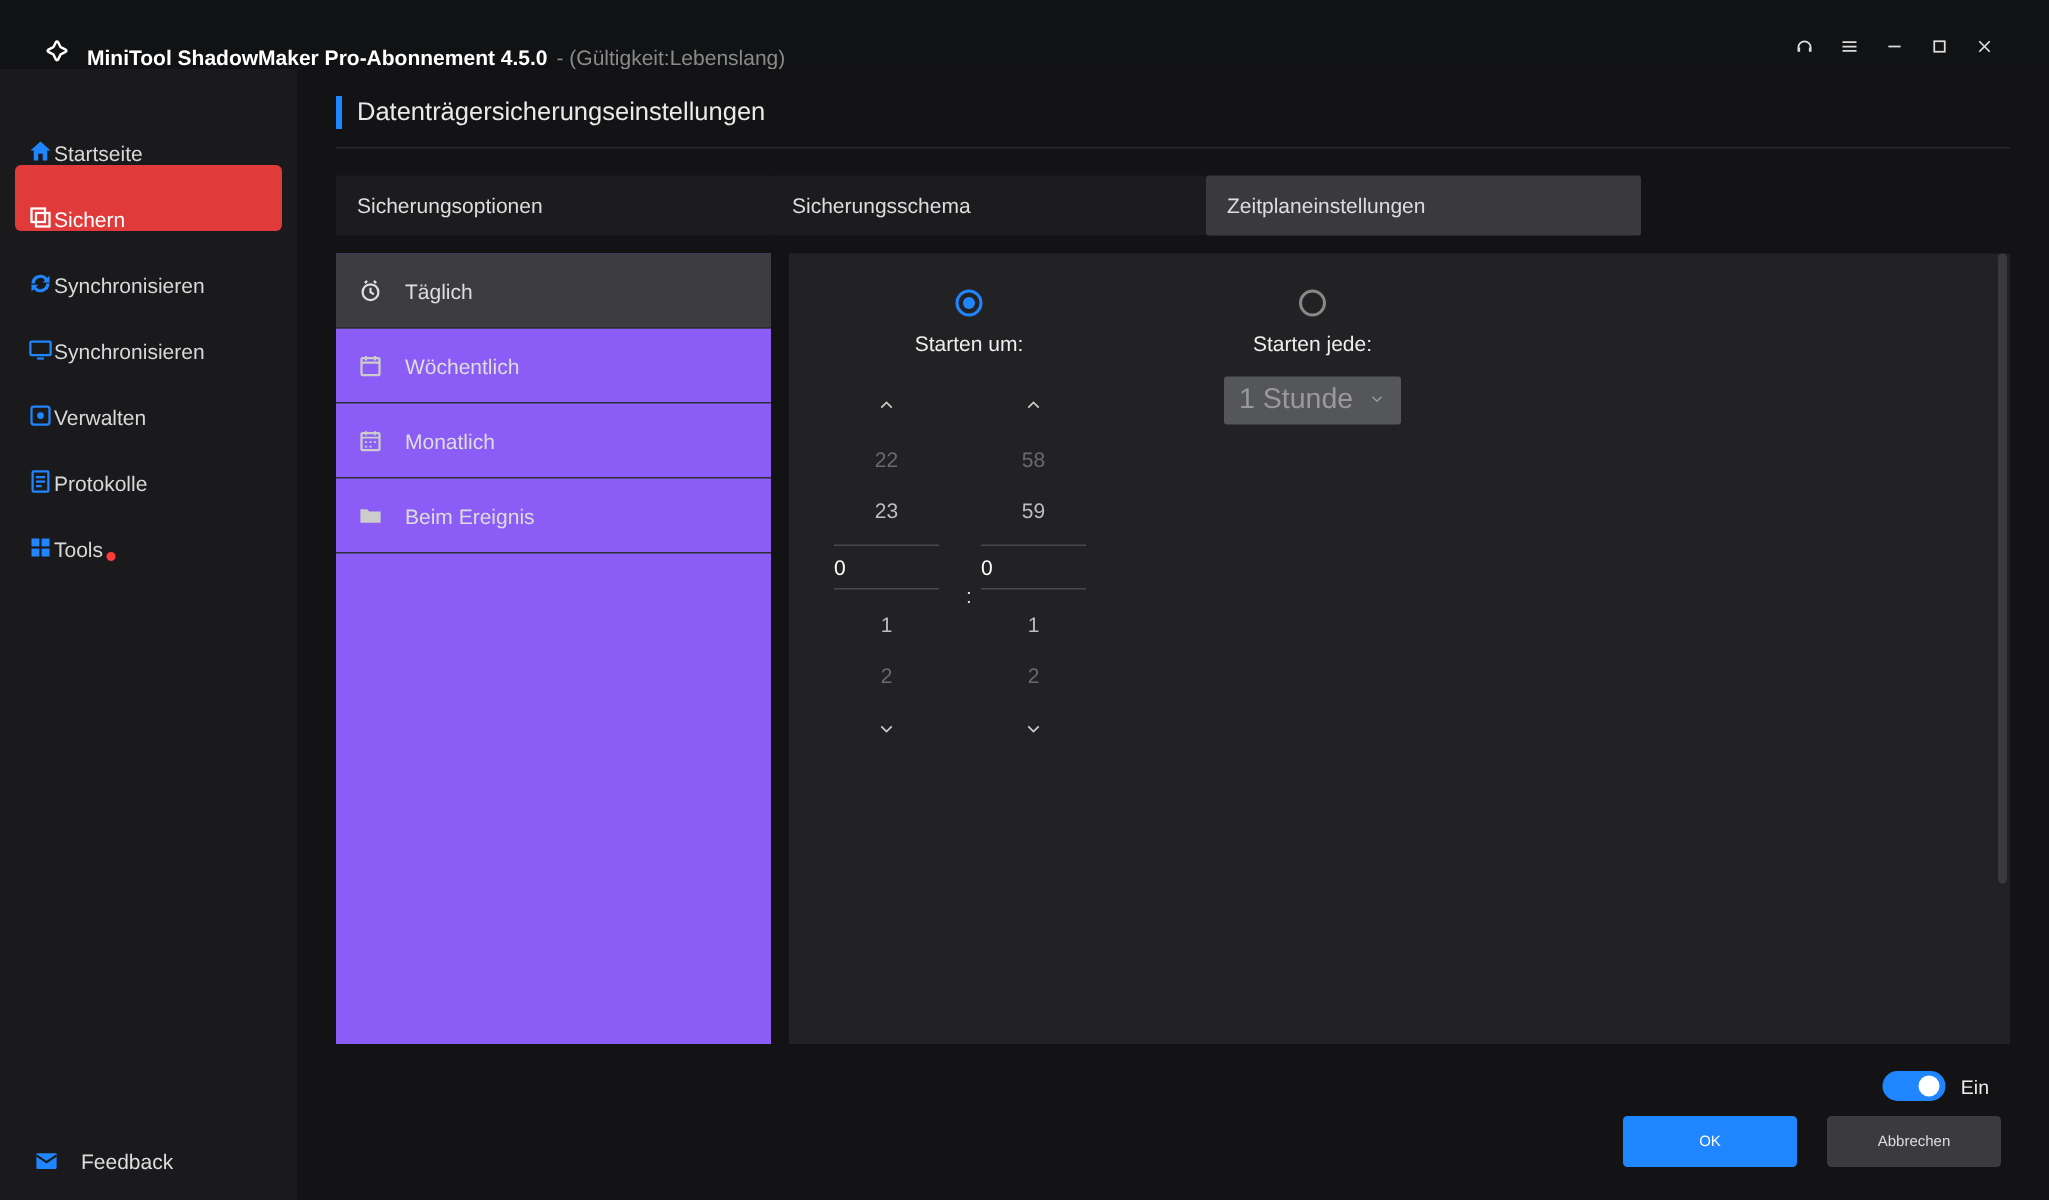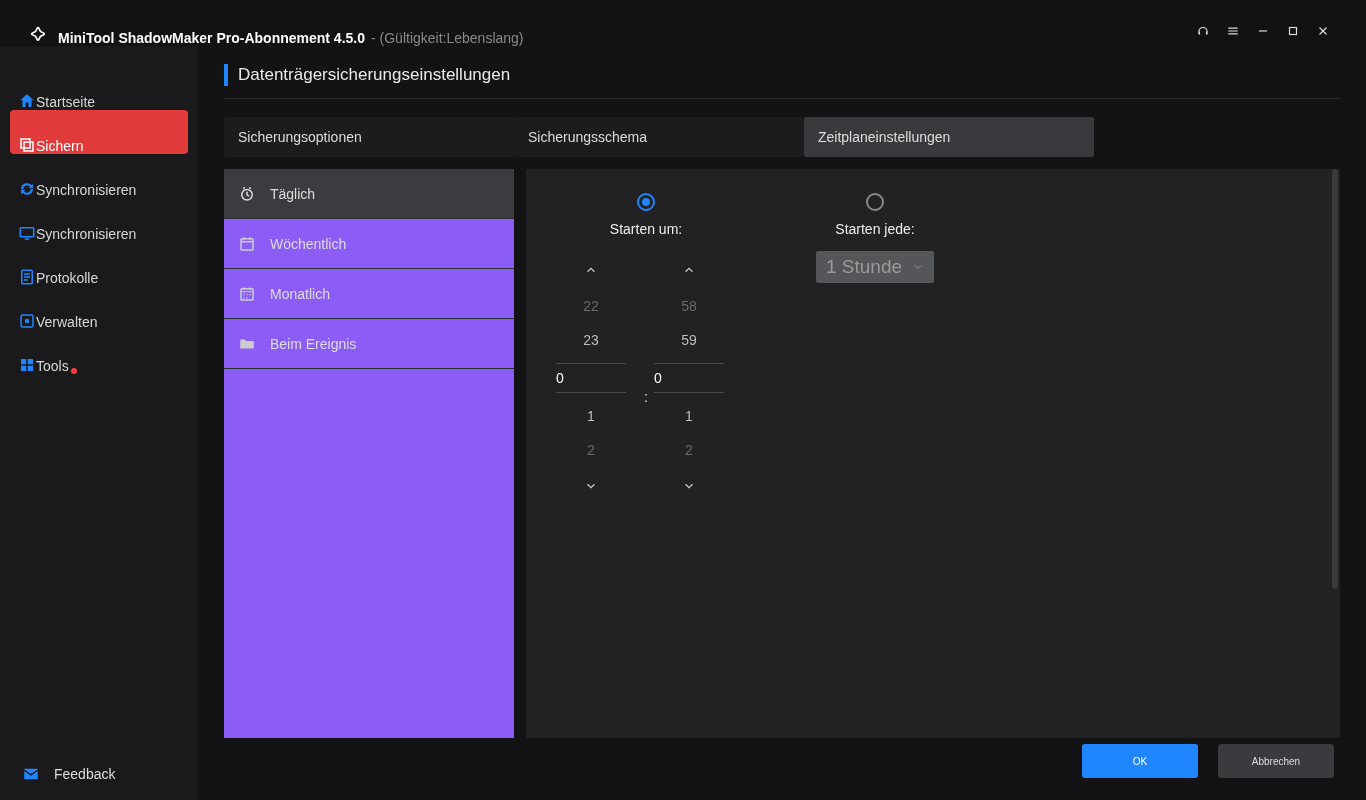--- a/index.html
+++ b/index.html
@@ -138,31 +138,31 @@
     </div>
     <div class="nav-item">
       <span class="ico ico-blue"><svg viewBox="0 0 24 24">
             <rect x="3" y="5" width="18" height="12" rx="1" fill="none" stroke="currentColor" stroke-width="2"></rect>
             <path d="M9 20h6" stroke="currentColor" stroke-width="2"></path>
           </svg></span>
       <span>Synchronisieren</span>
     </div>
     <div class="nav-item">
       <span class="ico ico-blue"><svg viewBox="0 0 24 24">
+            <rect x="4" y="4" width="16" height="16" rx="2" fill="none" stroke="currentColor" stroke-width="2"></rect>
+            <circle cx="12" cy="12" r="3"></circle>
+          </svg></span>
+      <span>Verwalten</span>
+    </div>
+    <div class="nav-item">
+      <span class="ico ico-blue"><svg viewBox="0 0 24 24">
             <rect x="5" y="3" width="14" height="18" rx="1" fill="none" stroke="currentColor" stroke-width="2"></rect>
             <path d="M8 8h8M8 12h8M8 16h5" stroke="currentColor" stroke-width="2"></path>
           </svg></span>
       <span>Protokolle</span>
-    </div>
-    <div class="nav-item">
-      <span class="ico ico-blue"><svg viewBox="0 0 24 24">
-            <rect x="4" y="4" width="16" height="16" rx="2" fill="none" stroke="currentColor" stroke-width="2"></rect>
-            <circle cx="12" cy="12" r="3"></circle>
-          </svg></span>
-      <span>Verwalten</span>
     </div>
     <div class="nav-item">
       <span class="ico ico-blue"><svg viewBox="0 0 24 24">
             <rect x="4" y="4" width="7" height="7"></rect>
             <rect x="13" y="4" width="7" height="7"></rect>
             <rect x="4" y="13" width="7" height="7"></rect>
             <rect x="13" y="13" width="7" height="7"></rect>
           </svg></span>
       <span>Tools</span>
       <span class="dot"></span>
@@ -295,20 +295,28 @@
                     </svg></span>
               </div>
             </div>
           </div>
         </div>
 
         <div class="scrollbar-fake"></div>
       </div>
     </div>
 
+    <div class="footer">
+      <div class="toggle-wrap">
+        <div class="toggle">
+            <div class="knob"></div>
+          </div>
+        <span class="toggle-label">Ein</span>
+      </div>
+    </div>
     <div class="footer" style="padding-top:6px;">
       <div class="btn btn-primary">
           <span>OK</span>
         </div>
       <div class="btn btn-secondary">
           <span>Abbrechen</span>
         </div>
     </div>
   </div>
 </div>

